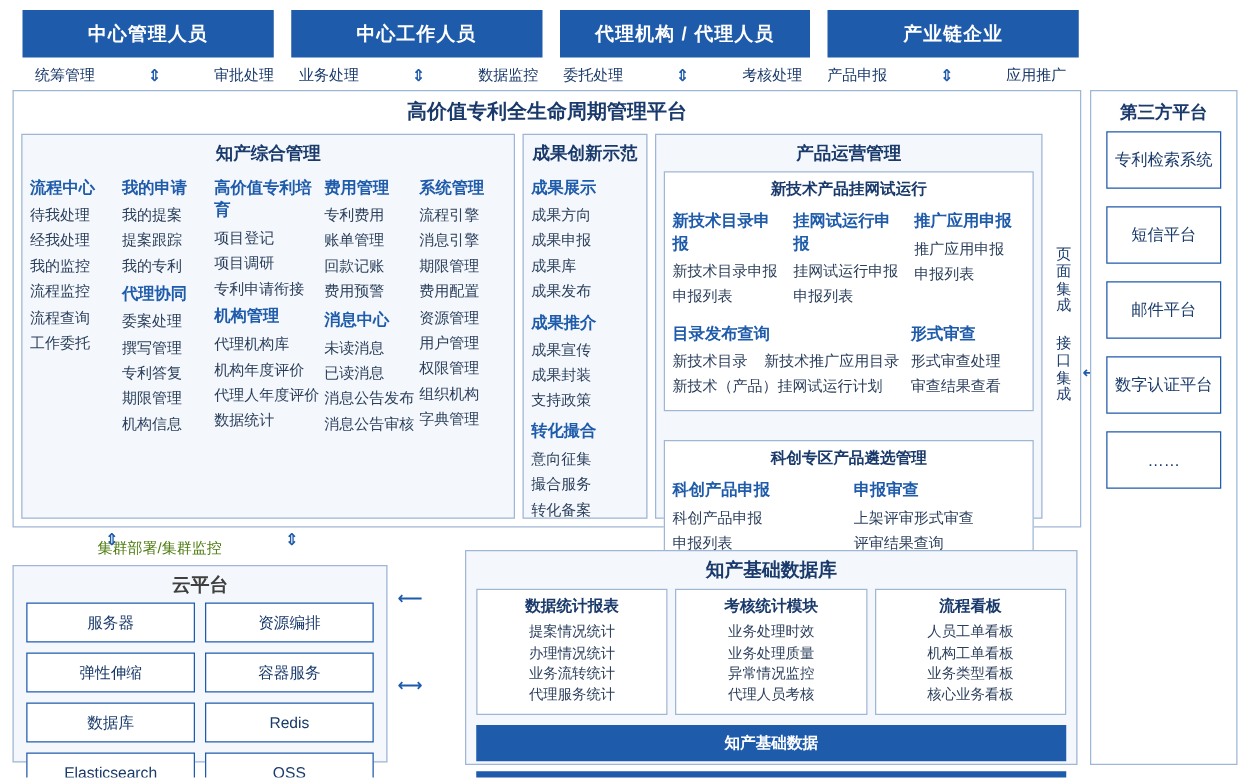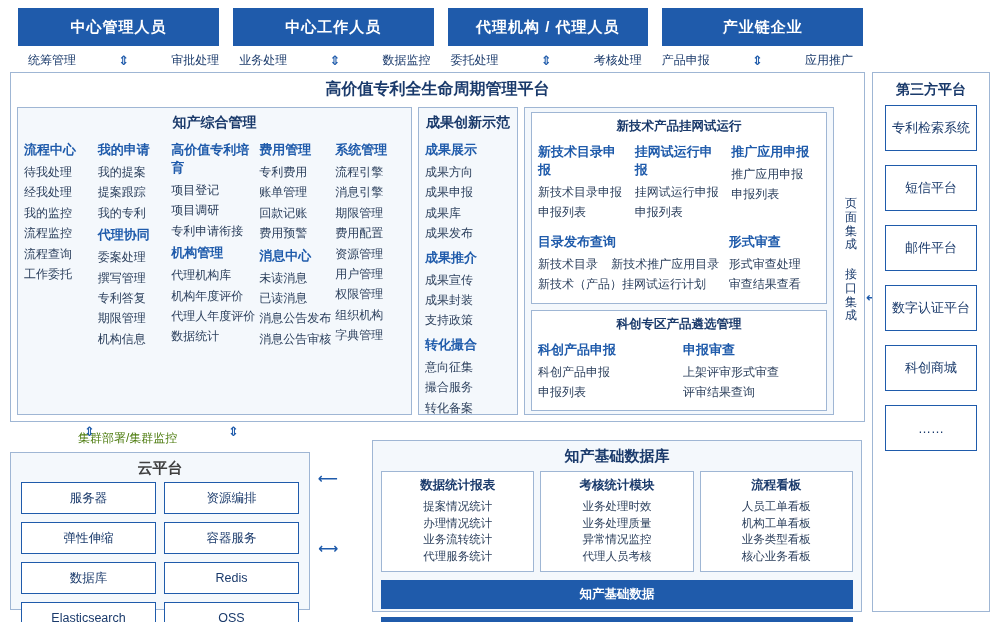--- a/index.html
+++ b/index.html
@@ -86,21 +86,21 @@
   }
 
   
   .cg-group { margin-bottom: 6px; }
 
   
   .subbox {
     border: 1px solid #9fb6d4;
     background: #ffffff;
     padding: 3px 6px 6px;
-    margin-bottom: 6px;
+    margin-bottom: 23px;
   }
   .subbox-title {
     text-align: center; font-size: 12.5px; font-weight: bold; color: #1a3a6b;
     padding: 2px 0 4px;
   }
   .trio { display: flex; gap: 8px; }
   .trio .col { flex: 1 1 0; }
 
   
   .side-label {
@@ -310,20 +310,21 @@
         </div>
         <div class="cg-group">
           <div class="grp-head">转化撮合</div>
           <div class="item">意向征集</div>
           <div class="item">撮合服务</div>
           <div class="item">转化备案</div>
         </div>
       </div>
 
       <div class="panel panel-cp">
+        <div class="panel-title">产品运营管理</div>
 
         <div class="subbox">
           <div class="subbox-title">新技术产品挂网试运行</div>
           <div class="trio">
             <div class="col">
               <div class="grp-head">新技术目录申报</div>
               <div class="item">新技术目录申报</div>
               <div class="item">申报列表</div>
             </div>
             <div class="col">
@@ -378,21 +379,20 @@
   </div>
 
   <div class="side-arrow" style="left:866px; top:290px;">⟷</div>
 
   <div class="third">
     <div class="third-title">第三方平台</div>
     <div class="third-item">专利检索系统</div>
     <div class="third-item">短信平台</div>
     <div class="third-item">邮件平台</div>
     <div class="third-item">数字认证平台</div>
-    <div class="third-item">科创商城</div>
     <div class="third-item">……</div>
   </div>
 
   <div class="cluster-arrow-l vert-arrow">⇕</div>
   <div class="cluster-label">集群部署/集群监控</div>
   <div class="cluster-arrow-r vert-arrow">⇕</div>
 
   <div class="cloud">
     <div class="cloud-title">云平台</div>
     <div class="cloud-grid">

